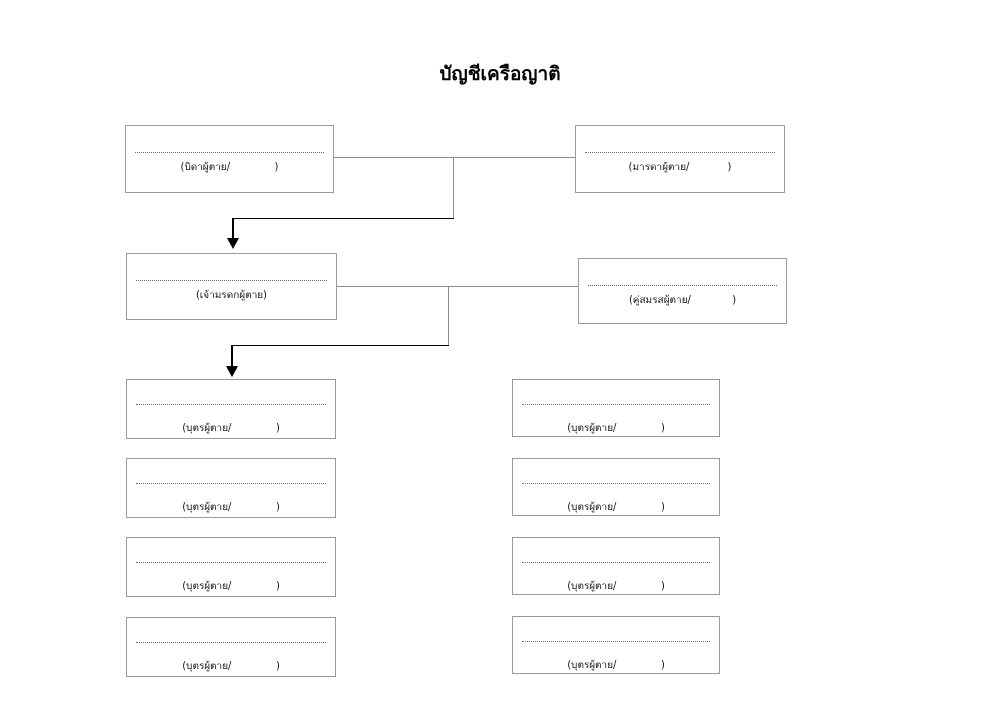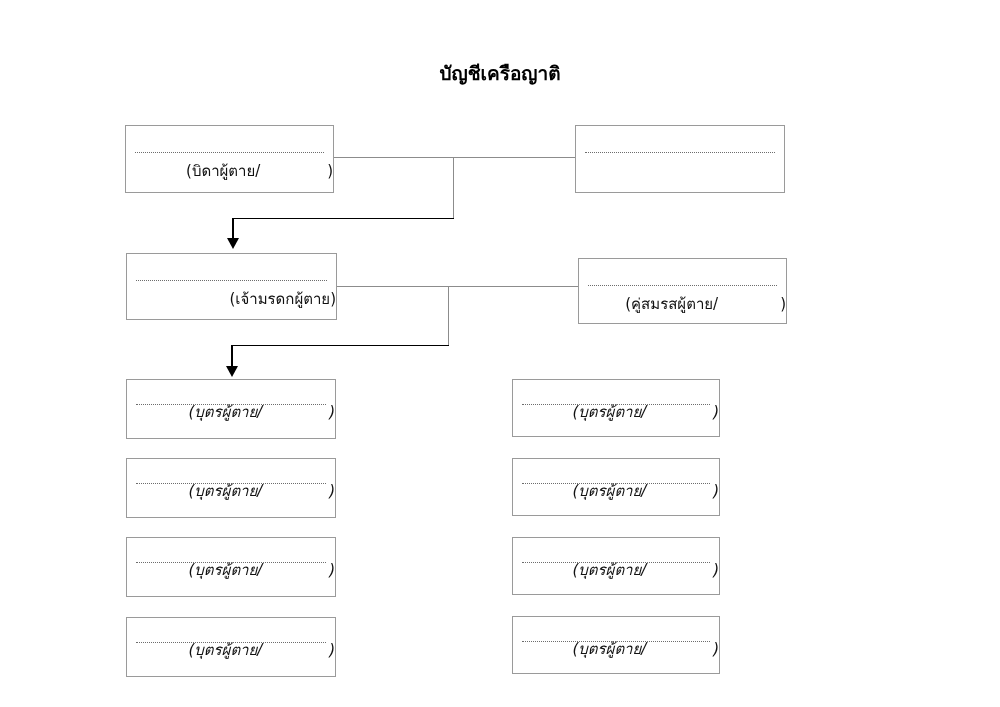--- a/index.html
+++ b/index.html
@@ -38,28 +38,28 @@
   .node .fill-line {
     position: absolute;
     left: 9px;
     right: 9px;
     border-top: 1px dotted #6d6d6d;
   }
   .node .node-label {
     position: absolute;
     left: 0;
     right: 0;
-    text-align: right;
-    font-size: 15px;
+    text-align: center;
+    font-size: 10px;
     color: #111111;
     white-space: pre;
   }
   
   .child-box .fill-line { top: 24px; }
-  .child-box .node-label { top: 20px; font-style: italic; }
+  .child-box .node-label { top: 40px; }
 
   .top-box .fill-line { top: 26px; }
   .top-box .node-label { top: 33px; }
 
   .connector {
     position: absolute;
     background: #8c8c8c;
   }
   .connector.h { height: 1px; }
   .connector.v { width: 1px; }
@@ -90,20 +90,21 @@
 
   <div class="doc-title">บัญชีเครือญาติ</div>
 
   <div class="node top-box" style="left:125px; top:125px; width:209px; height:68px;">
     <div class="fill-line"></div>
     <div class="node-label">(บิดาผู้ตาย/              )</div>
   </div>
 
   <div class="node top-box" style="left:575px; top:125px; width:210px; height:68px;">
     <div class="fill-line"></div>
+    <div class="node-label">(มารดาผู้ตาย/            )</div>
   </div>
 
   <div class="connector h" style="left:334px; top:157px; width:241px;"></div>
 
   <div class="connector v" style="left:453px; top:157px; height:61px;"></div>
 
   <div class="elbow" style="left:233px; top:218px; width:221px;"></div>
   <div class="arrow-line" style="left:232px; top:218px; height:22px;"></div>
   <div class="arrow-head" style="left:227px; top:238px;"></div>
 

